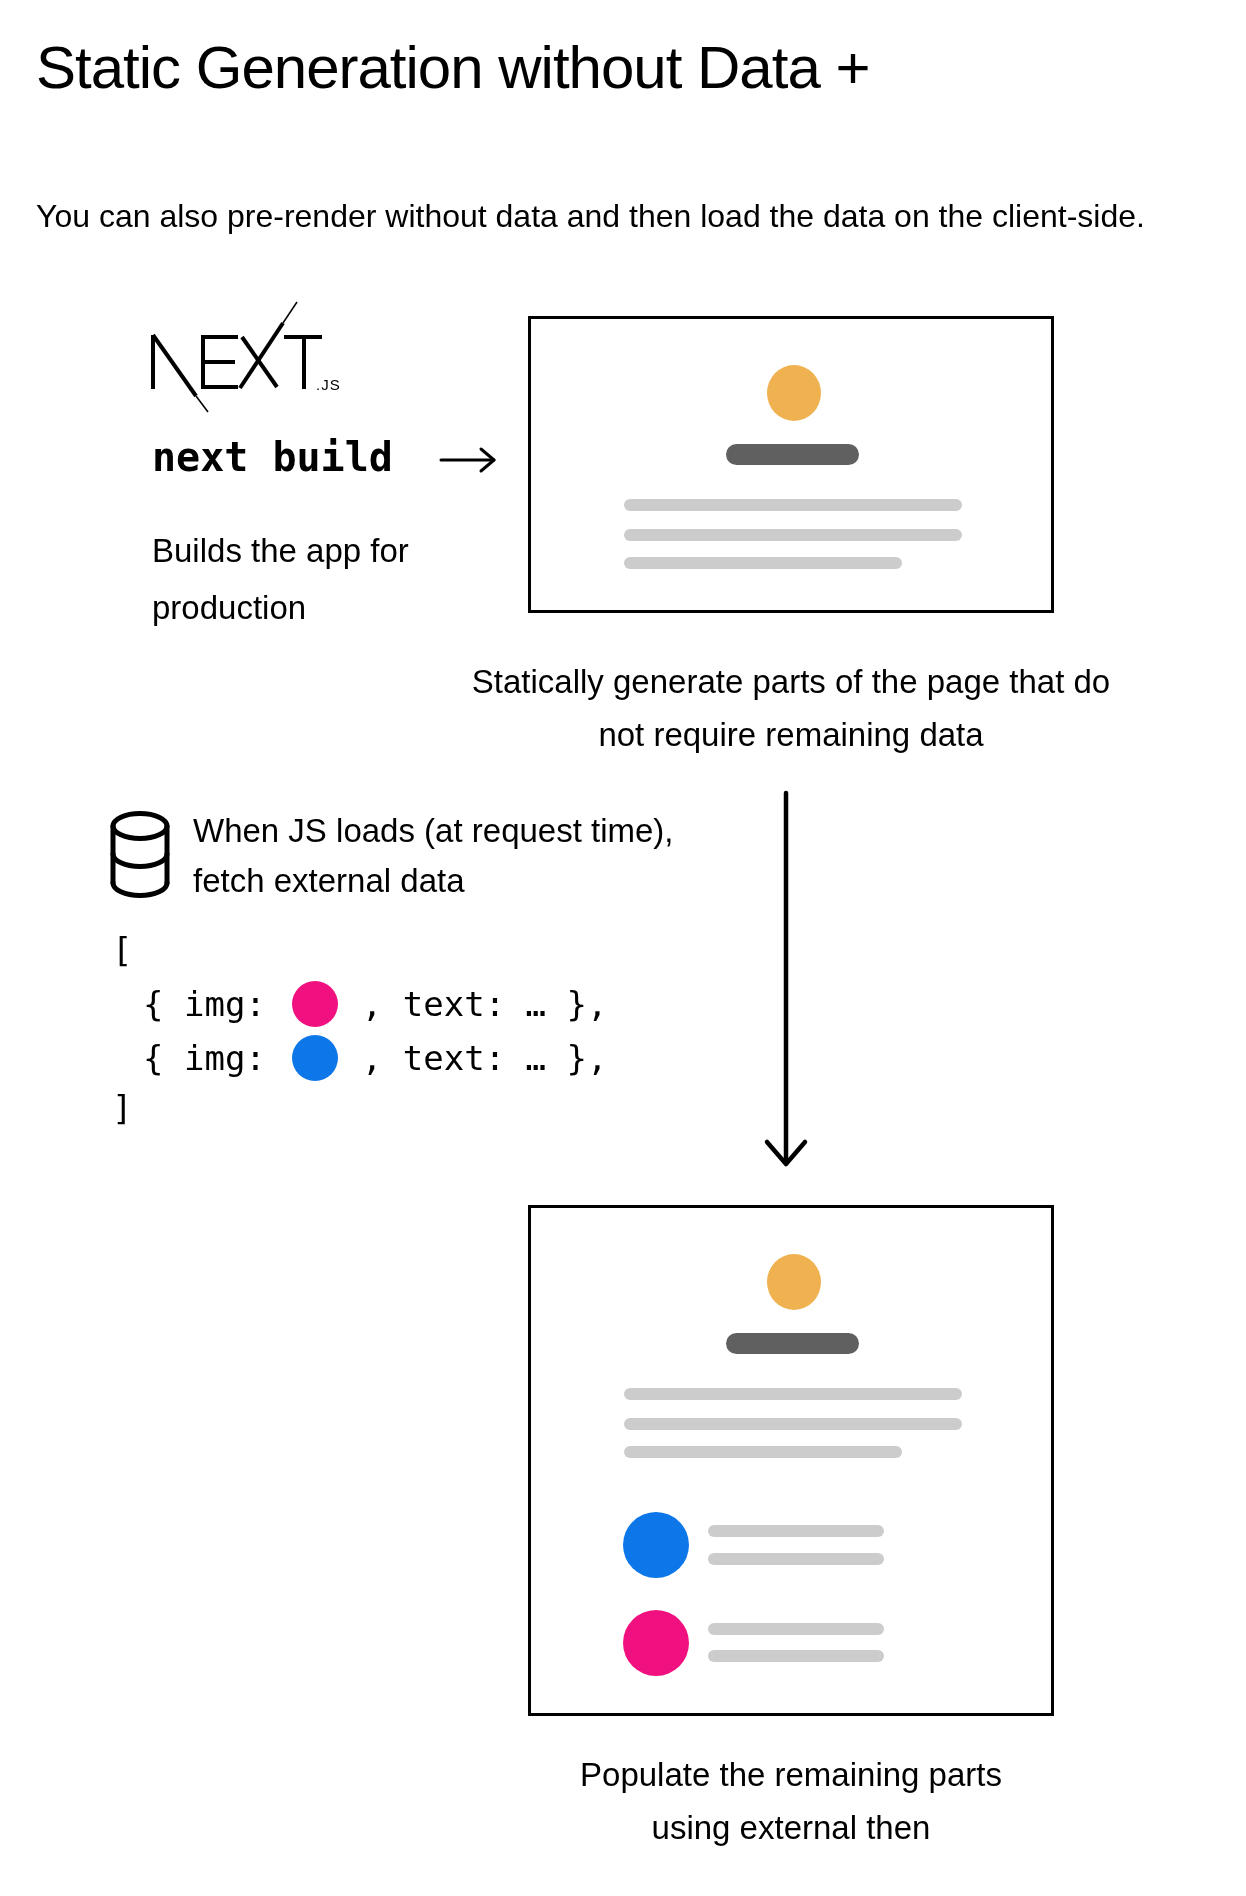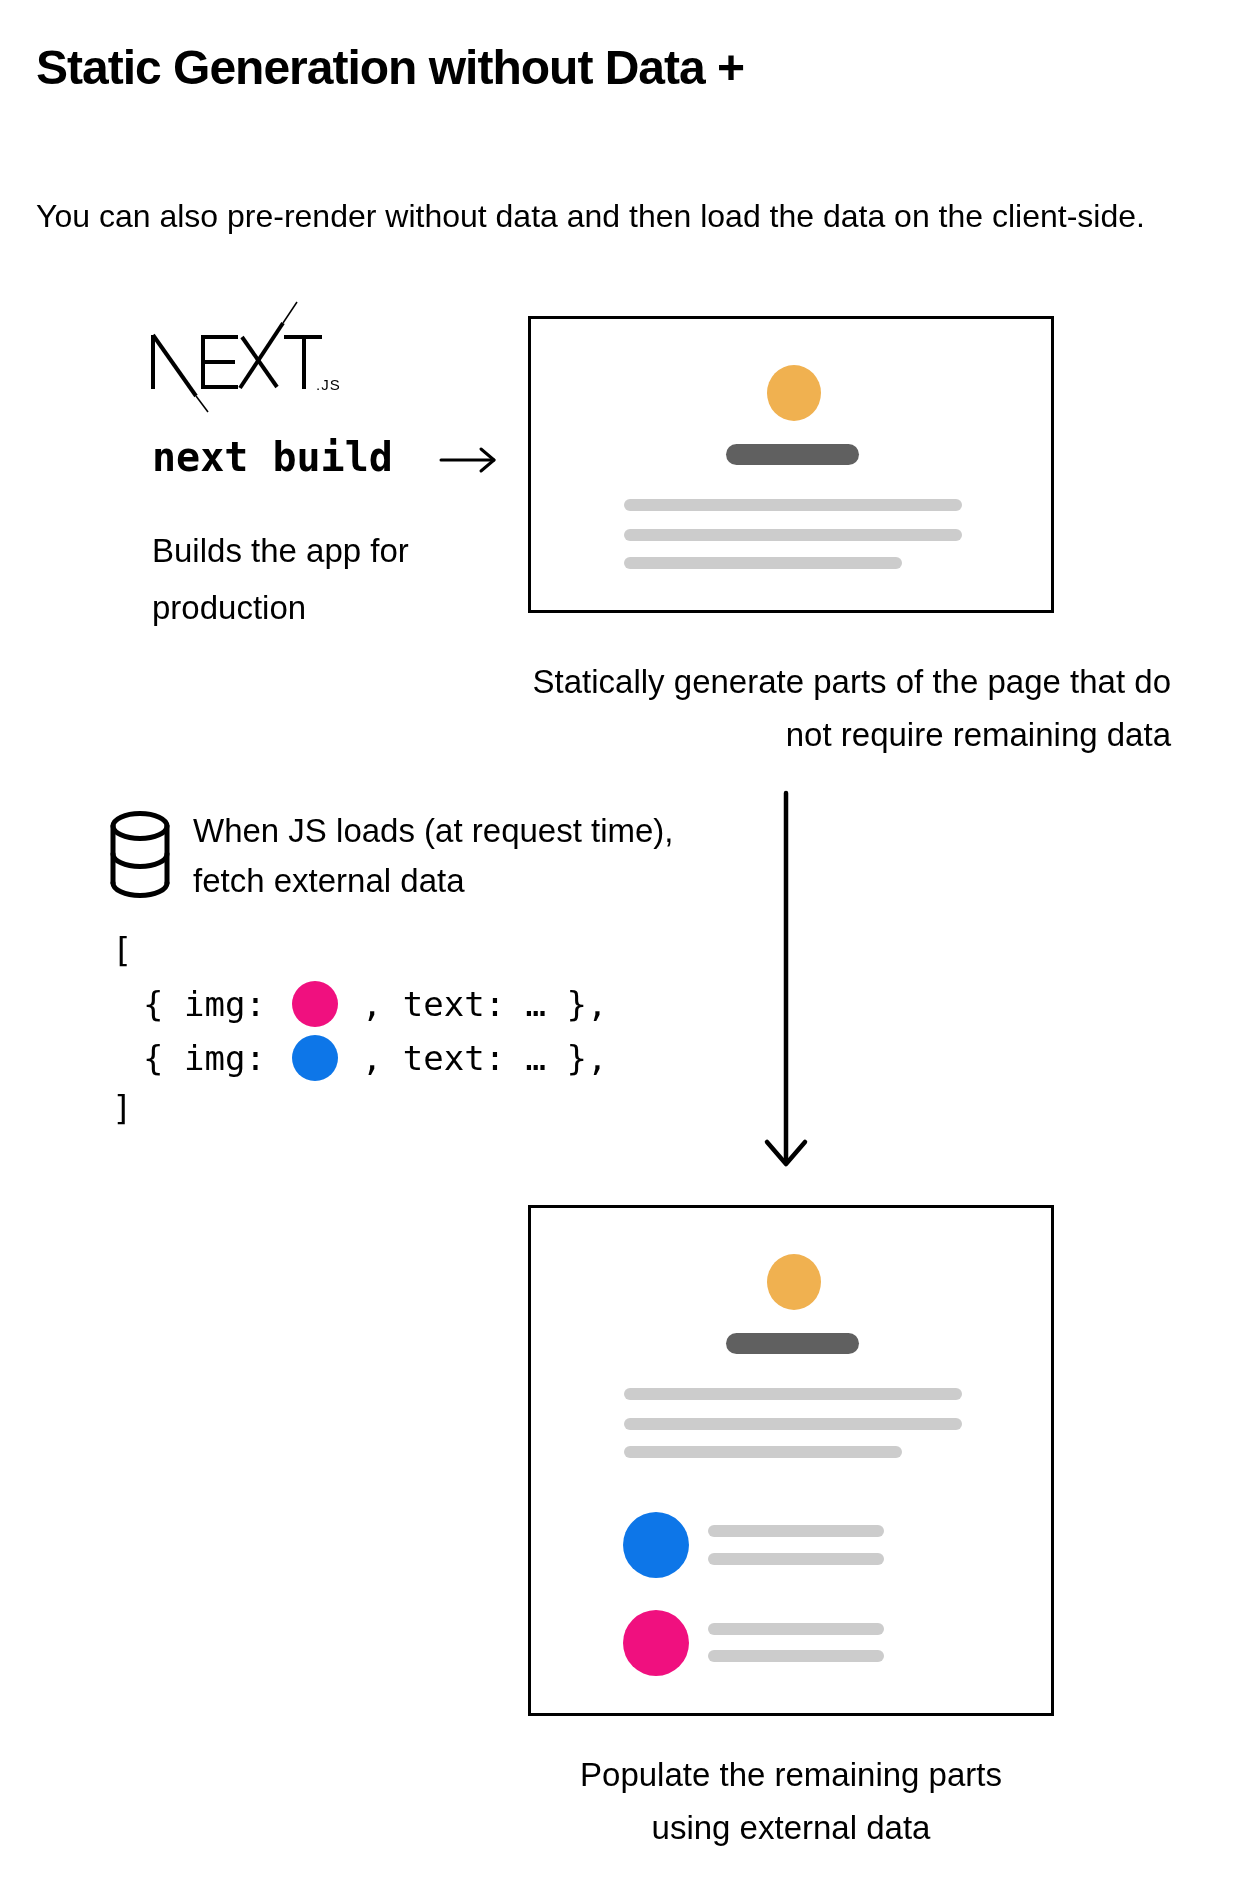--- a/index.html
+++ b/index.html
@@ -9,21 +9,21 @@
     background:#ffffff;
     font-family:"Liberation Sans","DejaVu Sans",sans-serif;
     color:#000;
     overflow:hidden;
   }
   .abs{position:absolute;}
 
   
   .page-title{
     left:36px;top:38px;
-    font-size:48px;font-weight:bold;letter-spacing:-1px;
+    font-size:60px;font-weight:normal;letter-spacing:-1px;
     line-height:59px;white-space:nowrap;
   }
   .page-subtitle{
     left:36px;top:196px;
     font-size:32px;line-height:40px;white-space:nowrap;
   }
 
   
   .nextjs-logo{left:150px;top:300px;}
   .next-build{
@@ -59,21 +59,21 @@
   .tb3{top:238px;width:278px;}
 
   .list-avatar{position:absolute;left:92px;width:66px;height:66px;border-radius:50%;}
   .list-bar{position:absolute;left:177px;width:176px;height:12px;border-radius:6px;background:#cccccc;}
 
   
   .caption{
     left:411px;width:760px;text-align:center;
     font-size:33px;line-height:53px;
   }
-  .caption-static{top:655px;text-align:right;}
+  .caption-static{top:655px;}
   .caption-populated{top:1748px;}
 
   
   .db-icon{left:106px;top:810px;}
   .fetch-text{
     left:193px;top:806px;
     font-size:33px;line-height:50px;white-space:nowrap;
   }
 
   
@@ -196,16 +196,16 @@
     <div class="list-bar" style="top:317px;"></div>
     <div class="list-bar" style="top:345px;"></div>
 
     <div class="list-avatar" style="top: 402px; background-color: rgb(240, 16, 127);"></div>
     <div class="list-bar" style="top:415px;"></div>
     <div class="list-bar" style="top:442px;"></div>
   </div>
 
   <div class="abs caption caption-populated">
     <div>Populate the remaining parts</div>
-    <div>using external data</div>
+    <div>using external then</div>
   </div>
 
 </div>
 
 </body></html>

